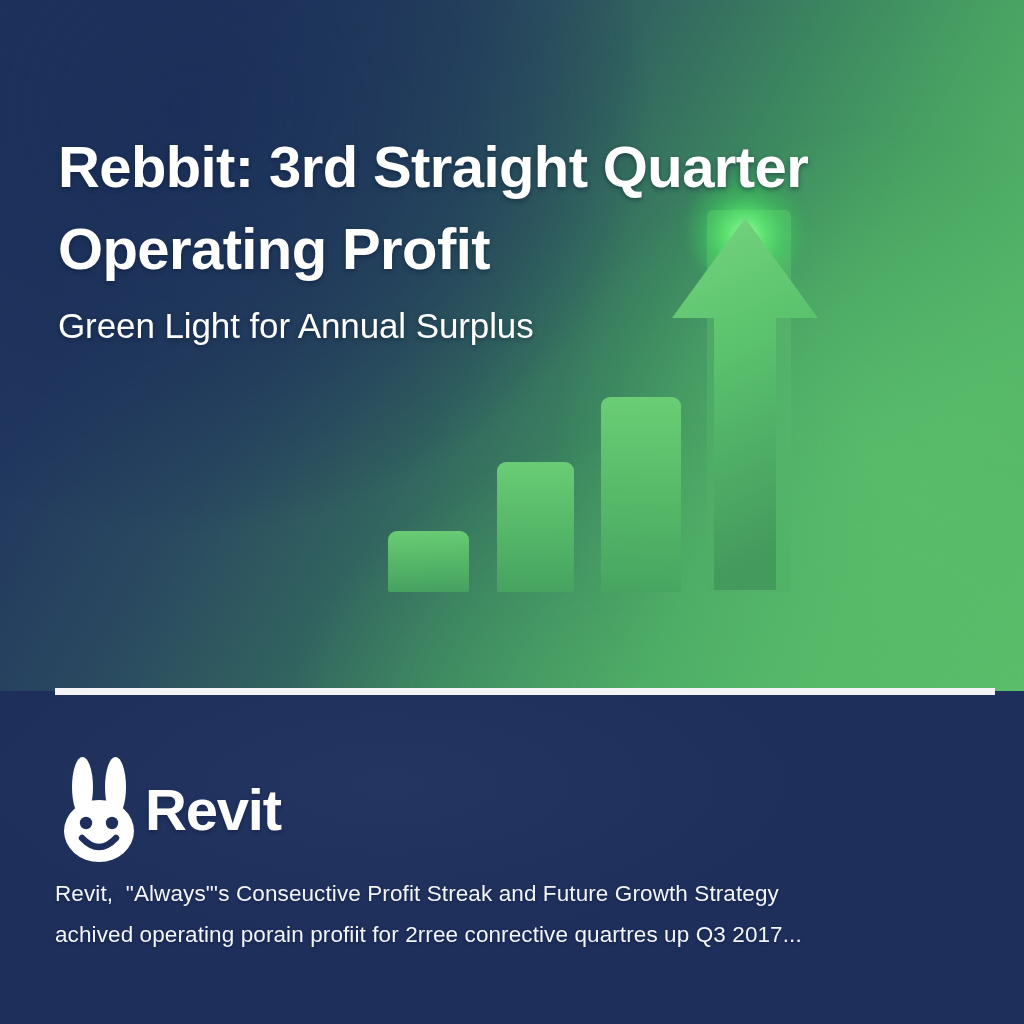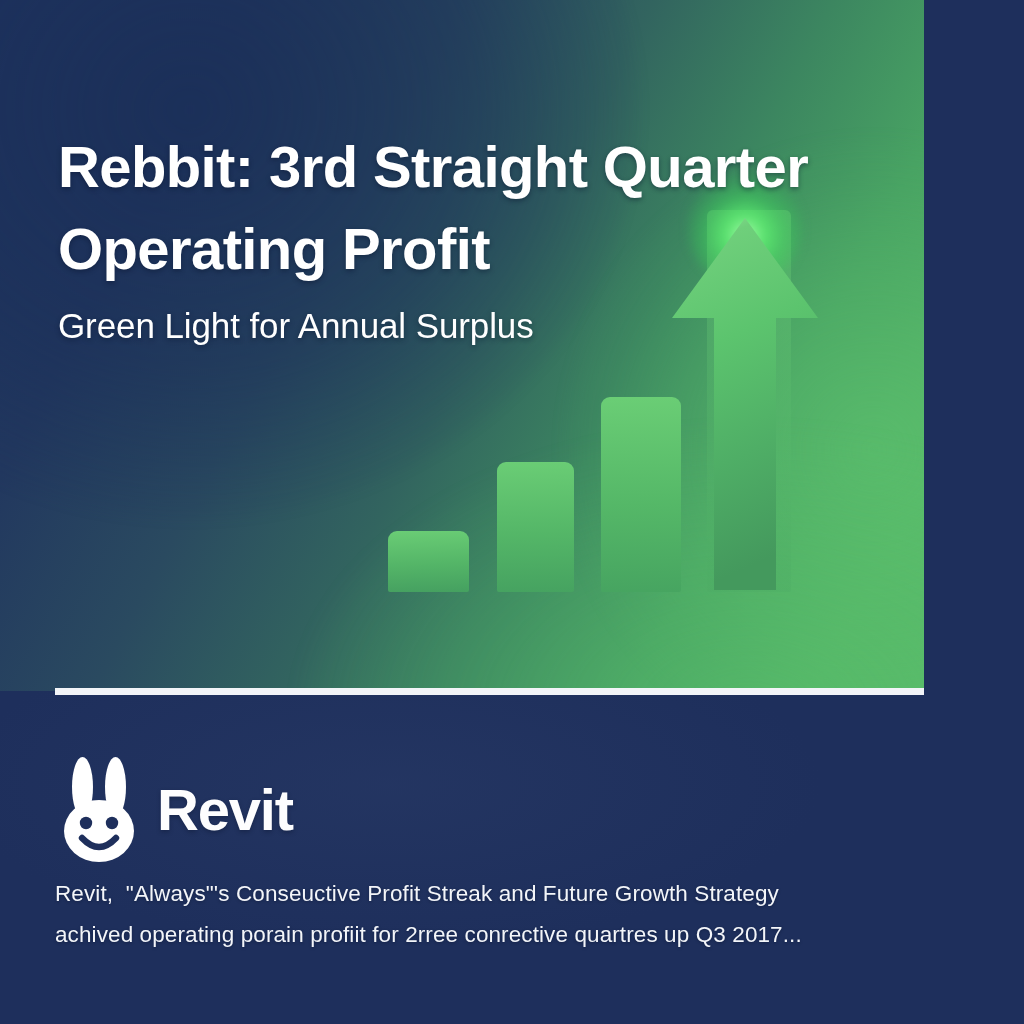--- a/index.html
+++ b/index.html
@@ -7,21 +7,21 @@
     margin: 0;
     padding: 0;
     background: #1e2f5c;
   }
   body {
     font-family: "Liberation Sans", sans-serif;
     -webkit-font-smoothing: antialiased;
   }
   #card {
     position: relative;
-    width: 924px;
+    width: 1024px;
     height: 1024px;
     overflow: hidden;
     background: #1e2f5c;
   }
 
   
   #hero {
     position: absolute;
     left: 0; top: 0;
     width: 1024px;
@@ -181,21 +181,21 @@
         rgba(30,47,92,0.20) 48%,
         rgba(24,38,76,0.0) 74%);
     pointer-events: none;
   }
   #brand {
     position: absolute;
     left: 53px;
     top: 64px;
     display: flex;
     align-items: center;
-    gap: 12px;
+    gap: 0;
   }
   #bunny-icon { display: block; }
   #brand-name {
     font-size: 58px;
     font-weight: bold;
     letter-spacing: -1.2px;
     color: #fdfdfe;
     line-height: 1;
     text-shadow: 0 2px 4px rgba(8,18,40,0.35);
   }

